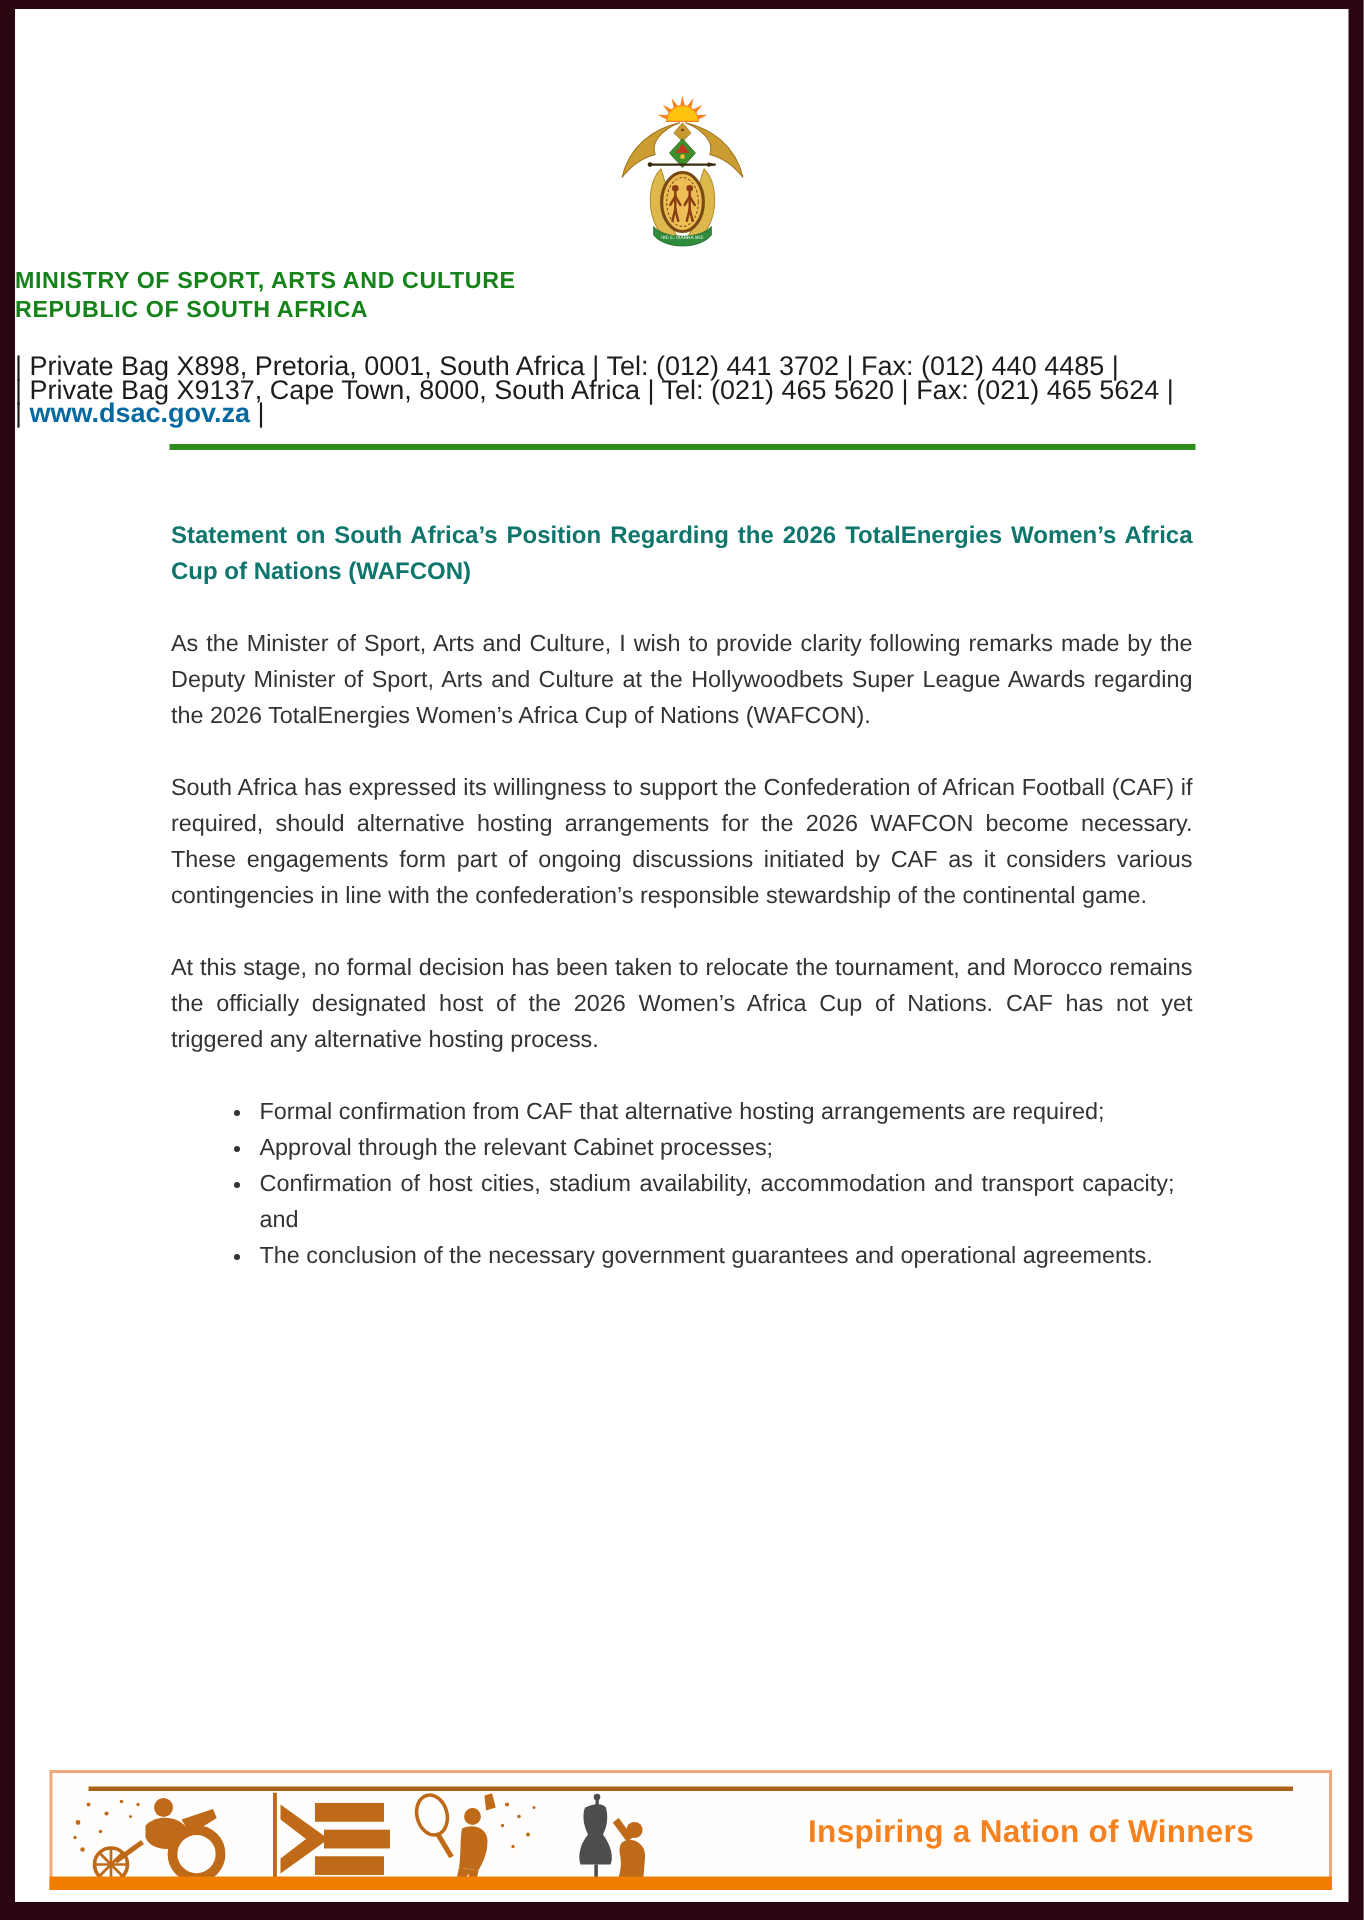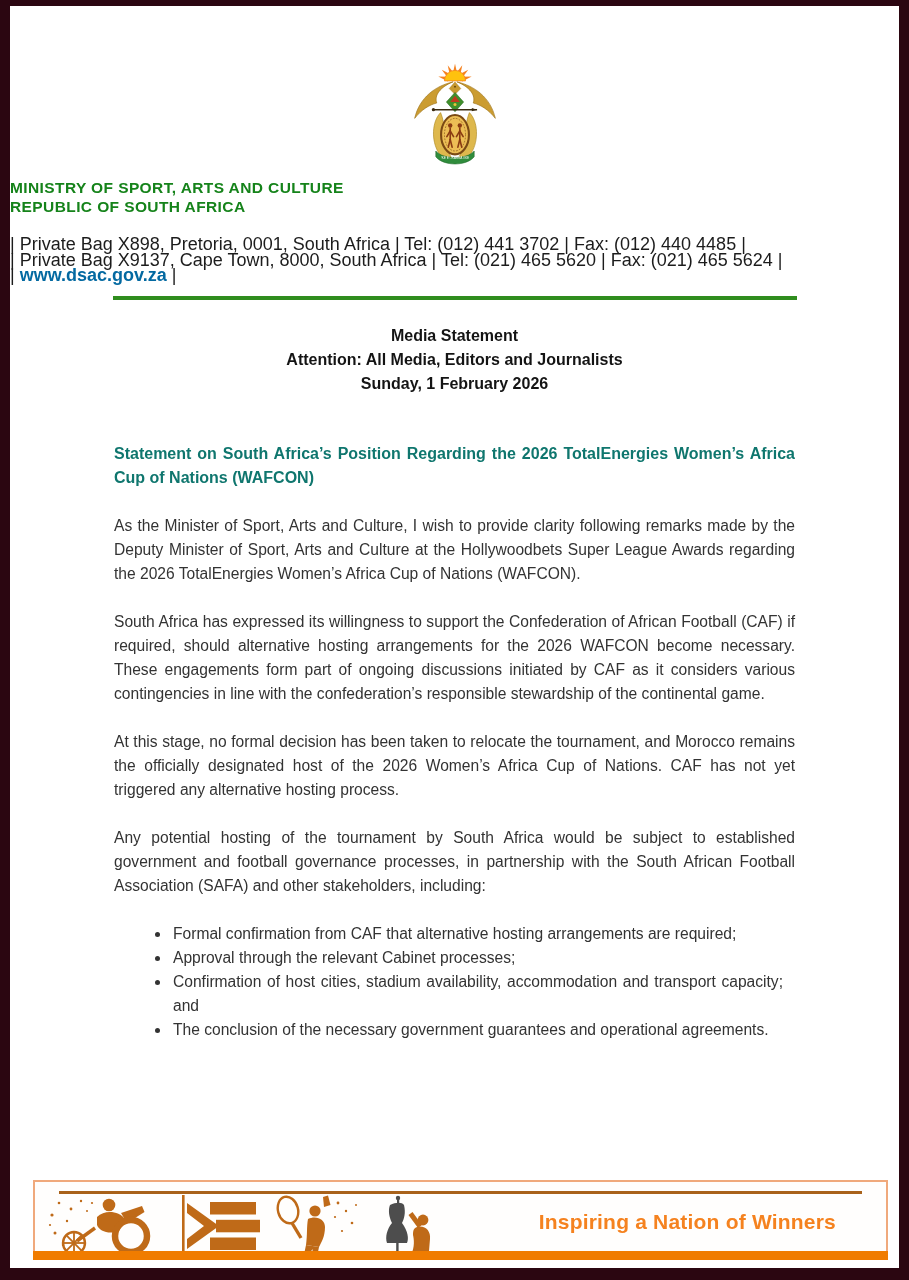--- a/index.html
+++ b/index.html
@@ -140,32 +140,26 @@
 
       <div class="contact">
         <div>| Private Bag X898, Pretoria, 0001, South Africa | Tel: (012) 441 3702 | Fax: (012) 440 4485 |</div>
         <div>| Private Bag X9137, Cape Town, 8000, South Africa | Tel: (021) 465 5620 | Fax: (021) 465 5624 |</div>
         <div><span>| </span><span class="site">www.dsac.gov.za</span><span> |</span></div>
       </div>
 
       <div class="green-rule"></div>
     </header>
 
-    <section class="meta">
-      <div>Media Statement</div>
-      <div>Attention: All Media, Editors and Journalists</div>
-      <div>Sunday, 1 February 2026</div>
-    </section>
 
     <main class="content">
       <h1 class="heading">Statement on South Africa’s Position Regarding the 2026 TotalEnergies Women’s Africa Cup of Nations (WAFCON)</h1>
       <p>As the Minister of Sport, Arts and Culture, I wish to provide clarity following remarks made by the Deputy Minister of Sport, Arts and Culture at the Hollywoodbets Super League Awards regarding the 2026 TotalEnergies Women’s Africa Cup of Nations (WAFCON).</p>
       <p>South Africa has expressed its willingness to support the Confederation of African Football (CAF) if required, should alternative hosting arrangements for the 2026 WAFCON become necessary. These engagements form part of ongoing discussions initiated by CAF as it considers various contingencies in line with the confederation’s responsible stewardship of the continental game.</p>
       <p>At this stage, no formal decision has been taken to relocate the tournament, and Morocco remains the officially designated host of the 2026 Women’s Africa Cup of Nations. CAF has not yet triggered any alternative hosting process.</p>
-      <p>Any potential hosting of the tournament by South Africa would be subject to established government and football governance processes, in partnership with the South African Football Association (SAFA) and other stakeholders, including:</p>
       <ul>
         <li>Formal confirmation from CAF that alternative hosting arrangements are required;</li>
         <li>Approval through the relevant Cabinet processes;</li>
         <li>Confirmation of host cities, stadium availability, accommodation and transport capacity; and</li>
         <li>The conclusion of the necessary government guarantees and operational agreements.</li>
       </ul>
     </main>
 
     <footer class="footer-box">
       <div class="footer-line"></div>

